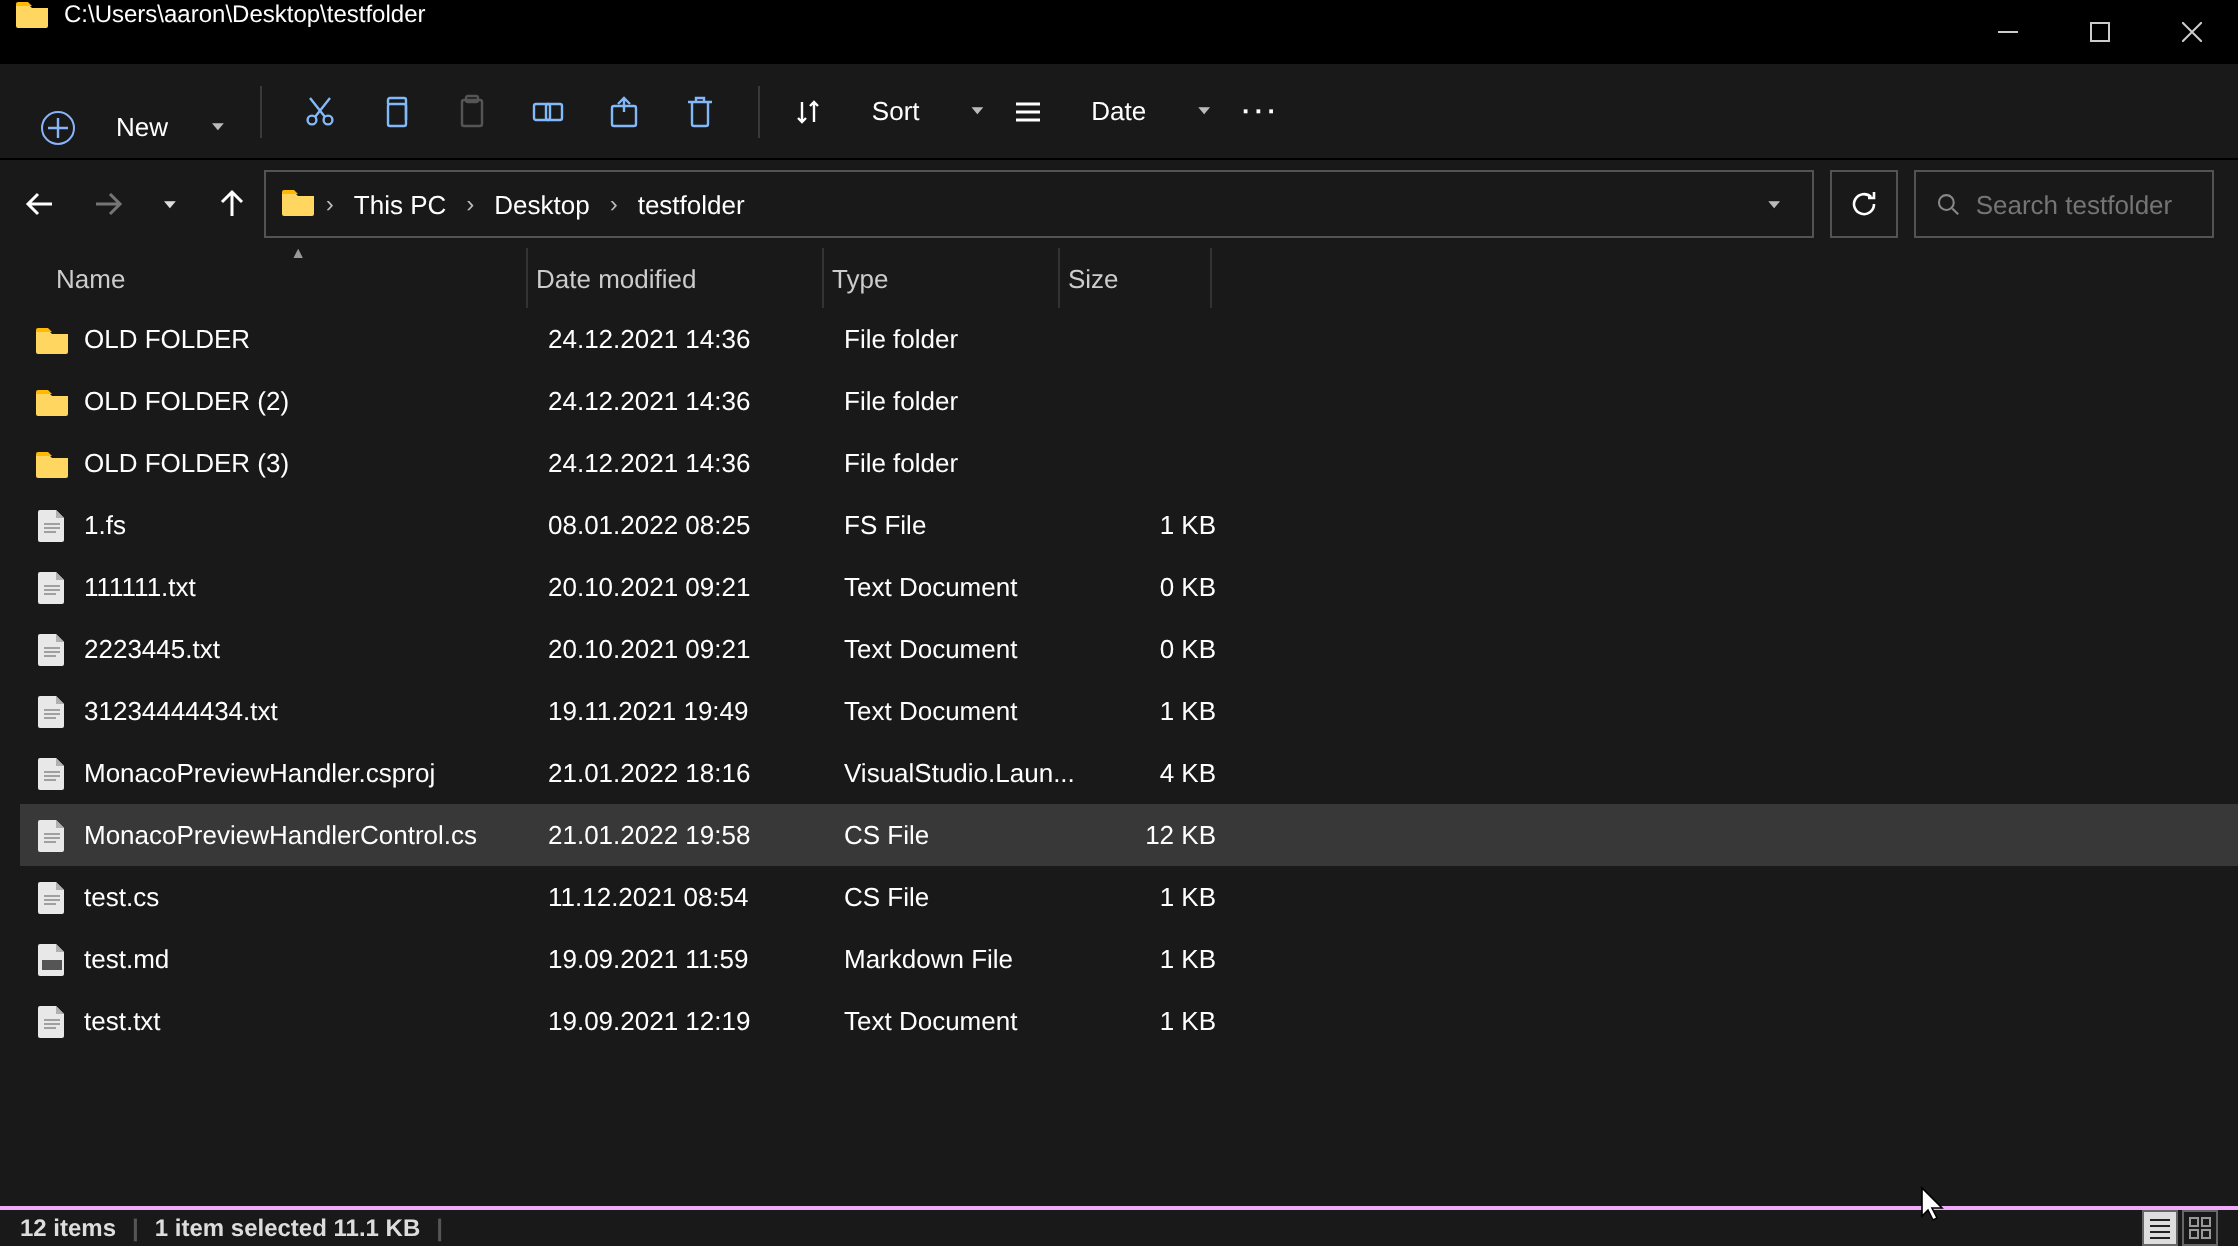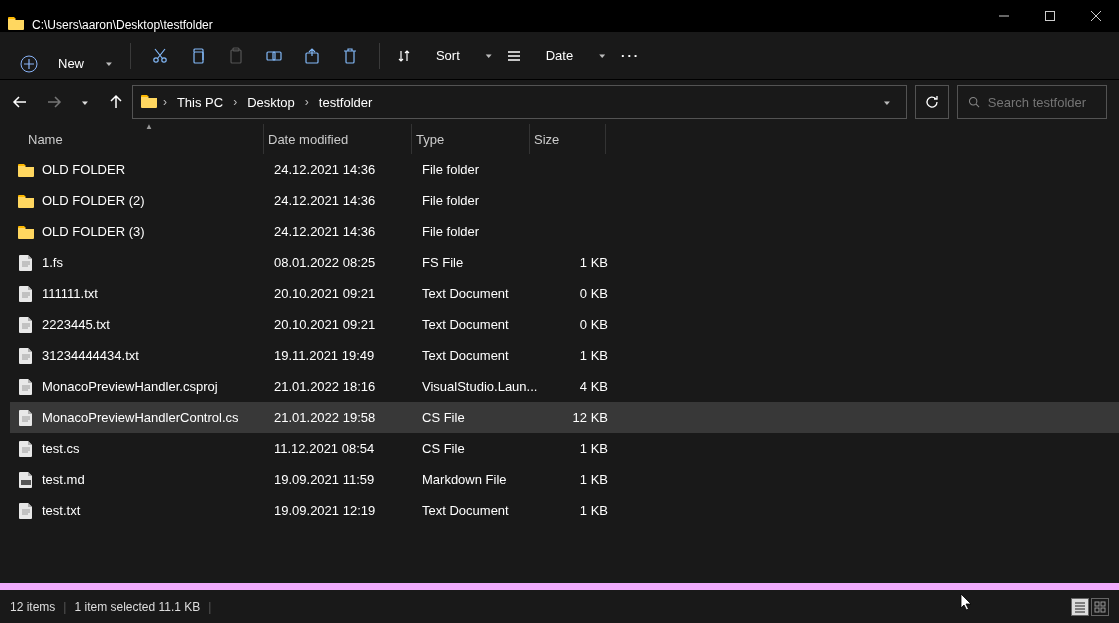--- a/index.html
+++ b/index.html
@@ -1,18 +1,18 @@
 <!DOCTYPE html>
 <html><head>
 <meta charset="utf-8">
 <style>
 * { margin:0; padding:0; box-sizing:border-box; font-family:"Segoe UI",sans-serif; }
 body { background:#191919; color:#fff; width:1119px; height:623px; overflow:hidden; font-size:13px; }
 
-.titlebar { height:32px; background:#000; display:flex; align-items:flex-end; padding-left:8px; }
+.titlebar { height:32px; background:#000; display:flex; align-items:flex-start; padding-left:8px; }
 .titlebar .folder-glyph { width:16px; height:16px; margin-right:8px; display:flex; }
 .titlebar .title { flex:1; font-size:12px; color:#fff; }
 .win-ctrls { display:flex; height:100%; }
 .win-btn { width:46px; display:flex; align-items:center; justify-content:center; color:#cfcfcf; }
 .win-btn svg { width:10px; height:10px; }
 
 .toolbar { height:48px; background:#191919; display:flex; align-items:center; padding:0 14px; gap:0; border-bottom:1px solid #000; }
 .tool-sep { width:1px; height:26px; background:#3a3a3a; margin:0 10px; }
 .new-btn { display:flex; align-items:center; gap:20px; color:#fff; padding:4px 6px;margin-top:16px; }
 .caret { font-size:10px; color:#bbb; transform:scaleY(0.6); }
@@ -45,21 +45,21 @@
 
 .rows { padding-left:10px; }
 .row { height:31px; display:flex; align-items:center; padding-left:6px; }
 .row.sel { background:#383838; }
 .row .ic { width:20px; height:20px; margin-right:6px; display:flex; align-items:center; justify-content:center; }
 .row .cname { width:232px; white-space:nowrap; overflow:hidden; text-overflow:ellipsis; font-size:13px; }
 .row .cdate { width:148px; font-size:13px; }
 .row .ctype { width:118px; font-size:13px; white-space:nowrap; overflow:hidden; text-overflow:ellipsis; }
 .row .csize { width:72px; text-align:right; font-size:13px; padding-right:4px; }
 
-.statusbar { position:absolute; bottom:0; left:0; right:0; height:40px; background:#191919; display:flex; align-items:center; padding:0 10px; font-size:12px; color:#ddd; border-top:7px solid #f0abfc; }
+.statusbar { position:absolute; bottom:0; left:0; right:0; height:20px; background:#191919; display:flex; align-items:center; padding:0 10px; font-size:12px; color:#ddd; border-top:2px solid #f0abfc;font-weight:bold; }
 .statusbar .sep { color:#555; margin:0 8px; }
 .statusbar .spacer { flex:1; }
 .view-toggles { display:flex; gap:2px; }
 .vt { width:18px; height:18px; border:1px solid #666; display:flex; align-items:center; justify-content:center; }
 .vt.active { background:#ddd; }
 
 .folder-svg { width:16px; height:14px; }
 .file-svg { width:14px; height:16px; }
 </style>
 </head>

